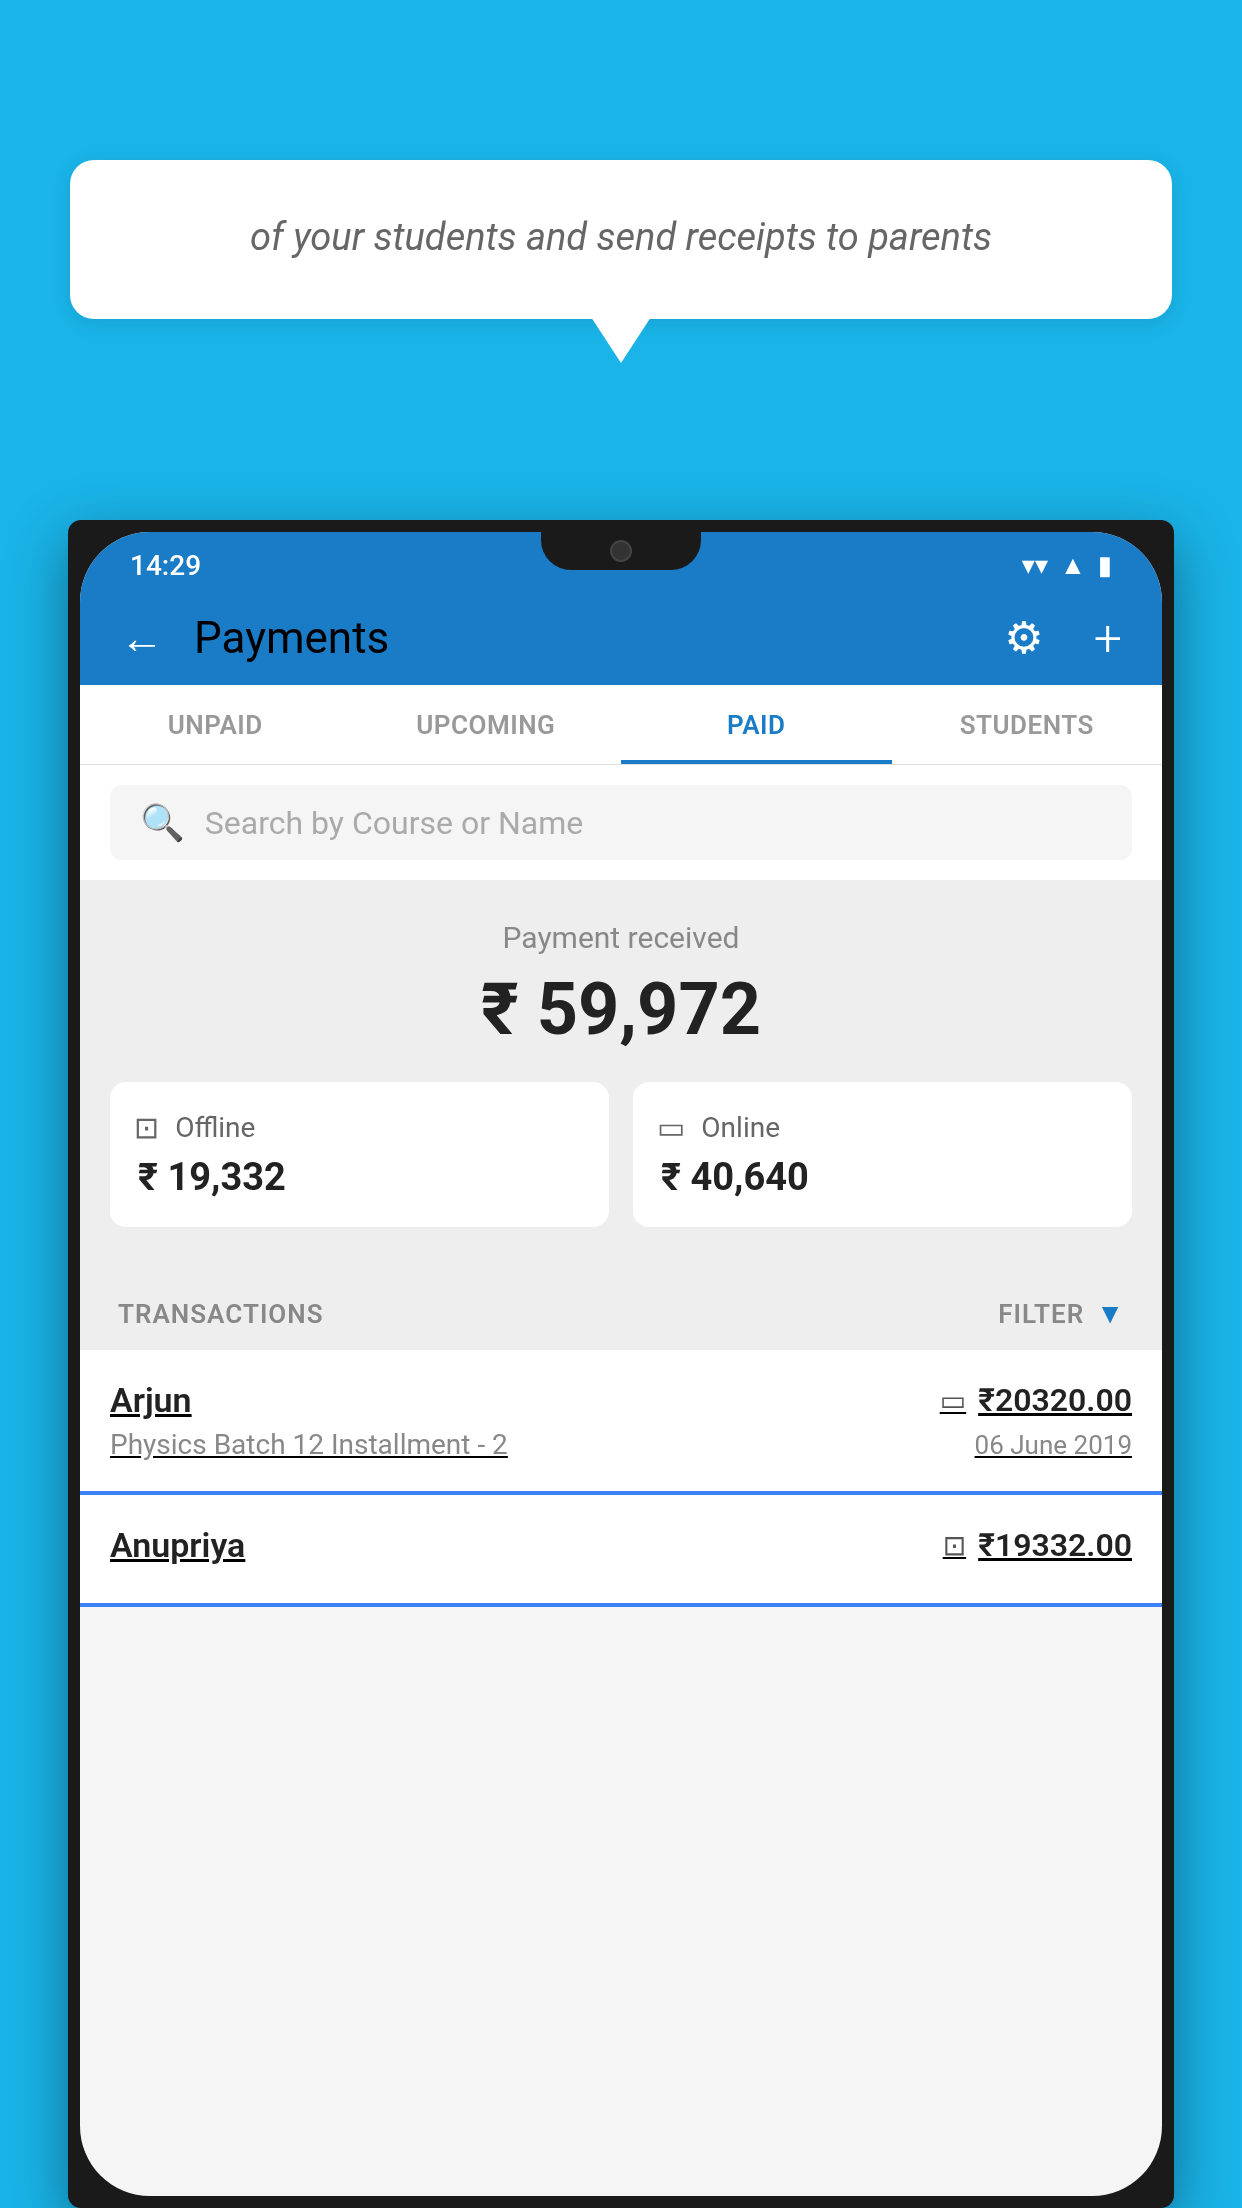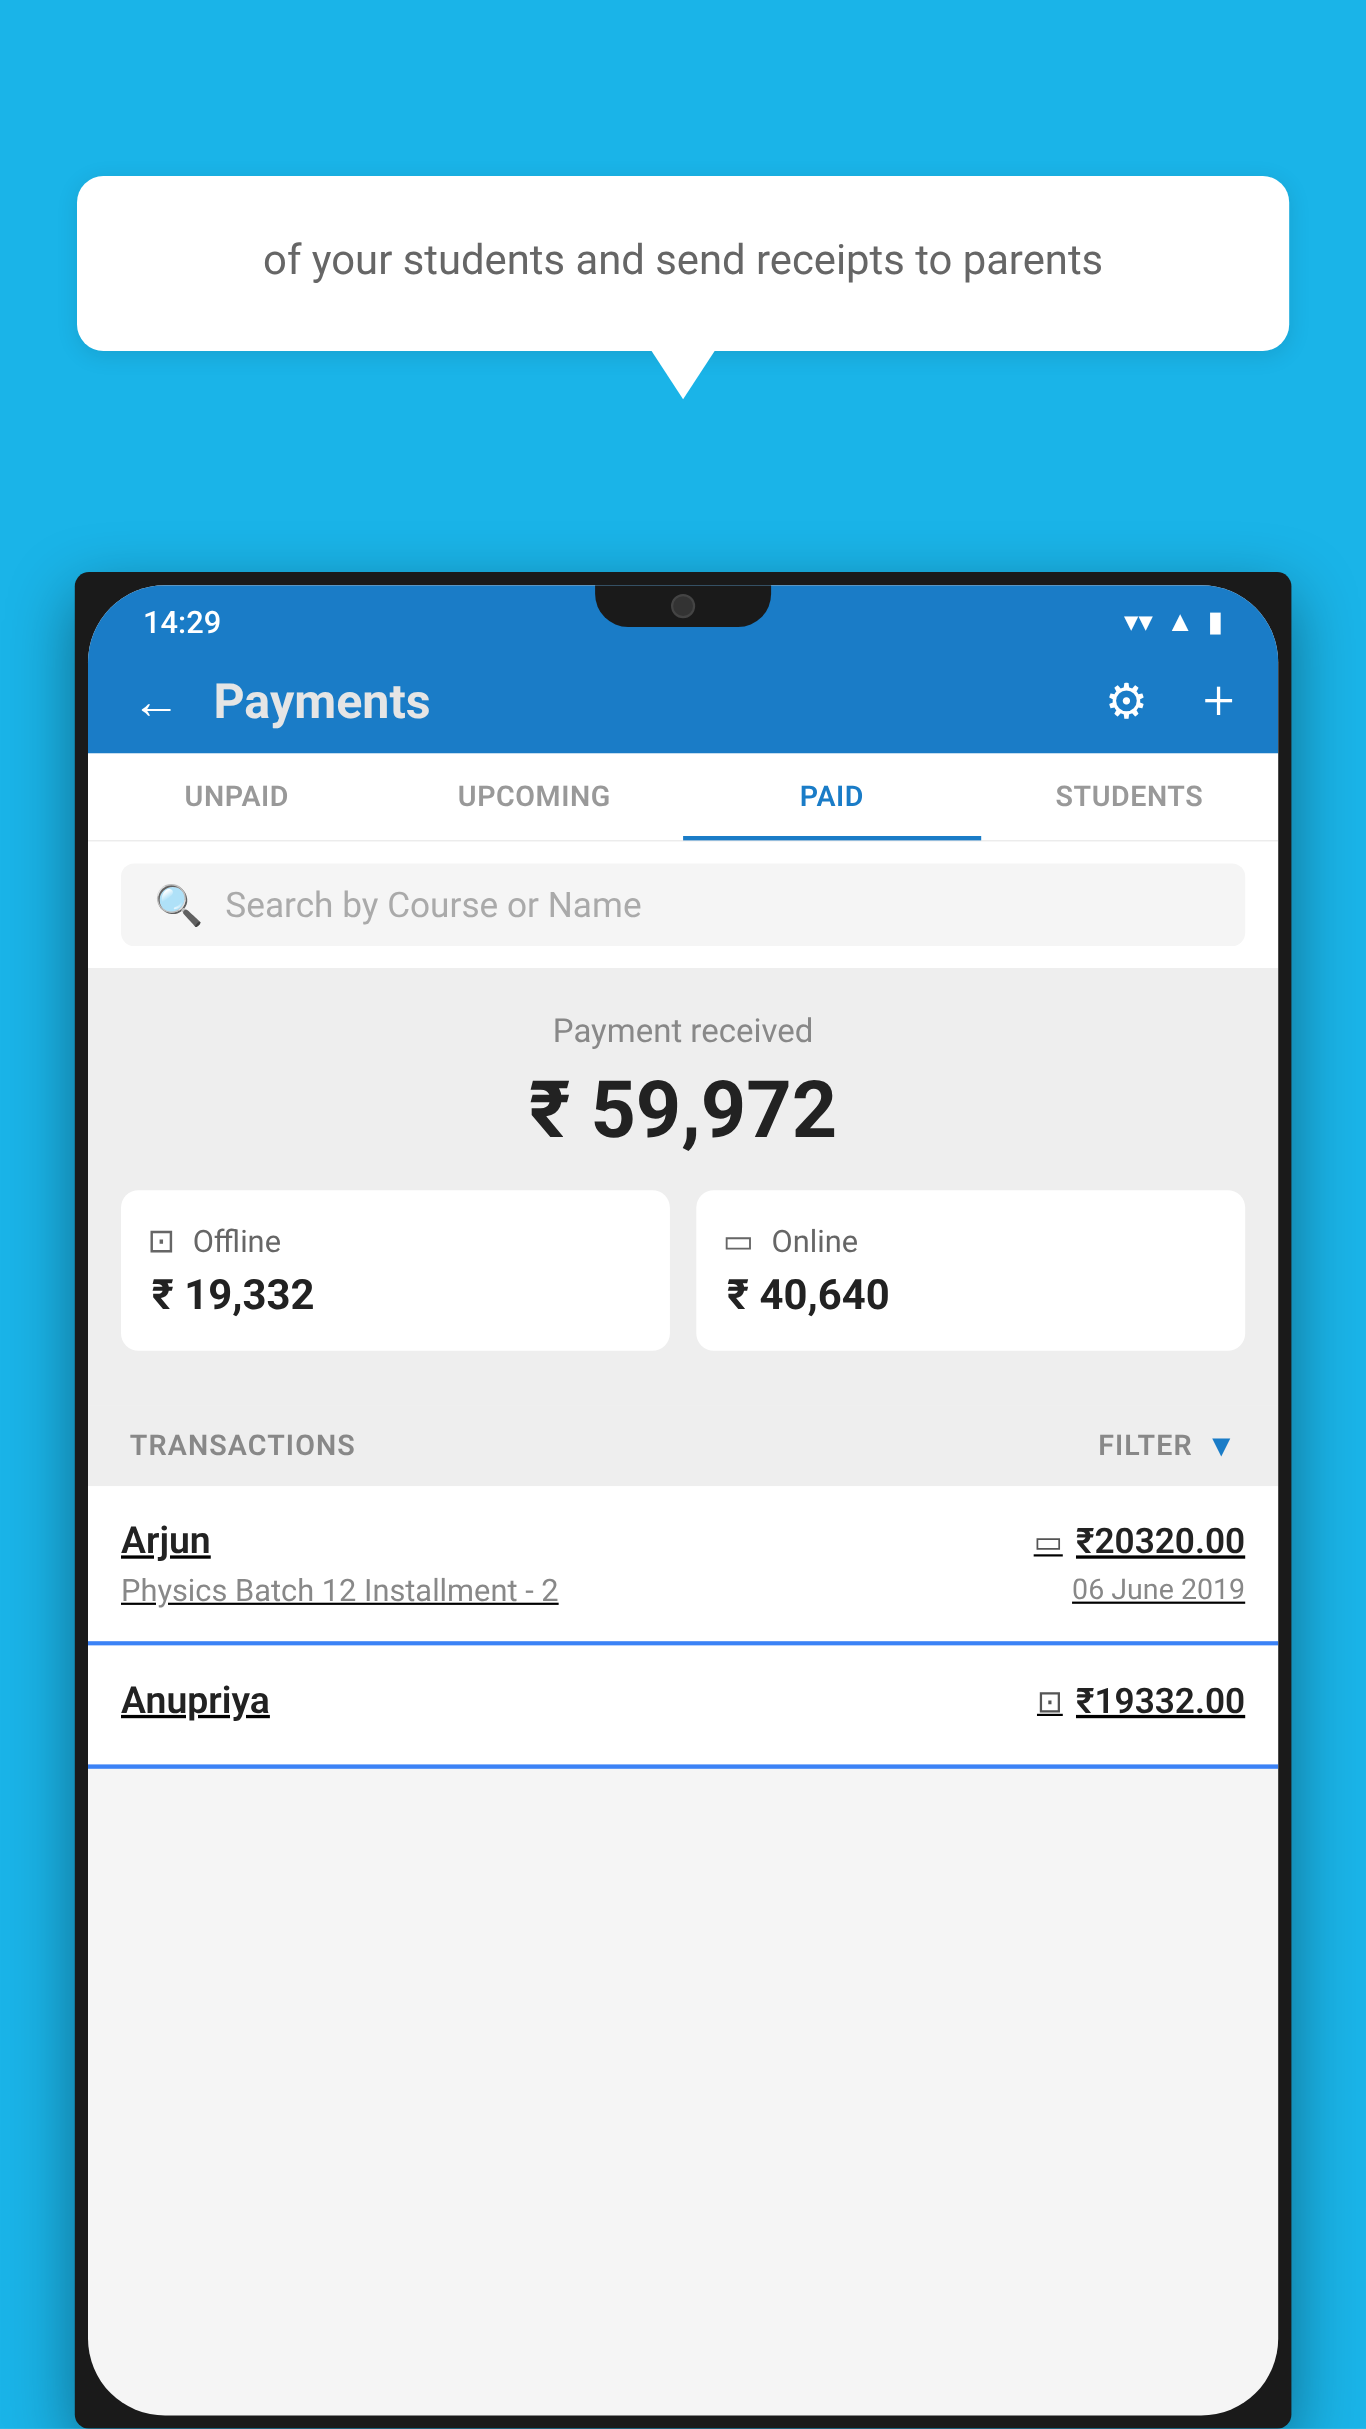--- a/index.html
+++ b/index.html
@@ -47,20 +47,21 @@
       font-size: 82px;
       font-weight: 400;
       color: #1ab4e8;
       margin-bottom: 18px;
     }
 
     .bubble-subtitle {
       font-size: 38px;
       color: #666;
       font-weight: 400;
+      font-style: italic;
     }
 
     
     .phone-container {
       position: absolute;
       top: 520px;
       left: 68px;
       right: 68px;
       bottom: 0;
     }
@@ -141,23 +142,23 @@
       gap: 30px;
     }
 
     .back-arrow {
       color: white;
       font-size: 44px;
       cursor: pointer;
     }
 
     .header-title {
-      color: #e5e5e5;
+      color: #000000;
       font-size: 44px;
-      font-weight: 700;
+      font-weight: 400;
       flex: 1;
     }
 
     .gear-icon {
       color: white;
       font-size: 44px;
       margin-right: 20px;
     }
 
     .plus-icon {

